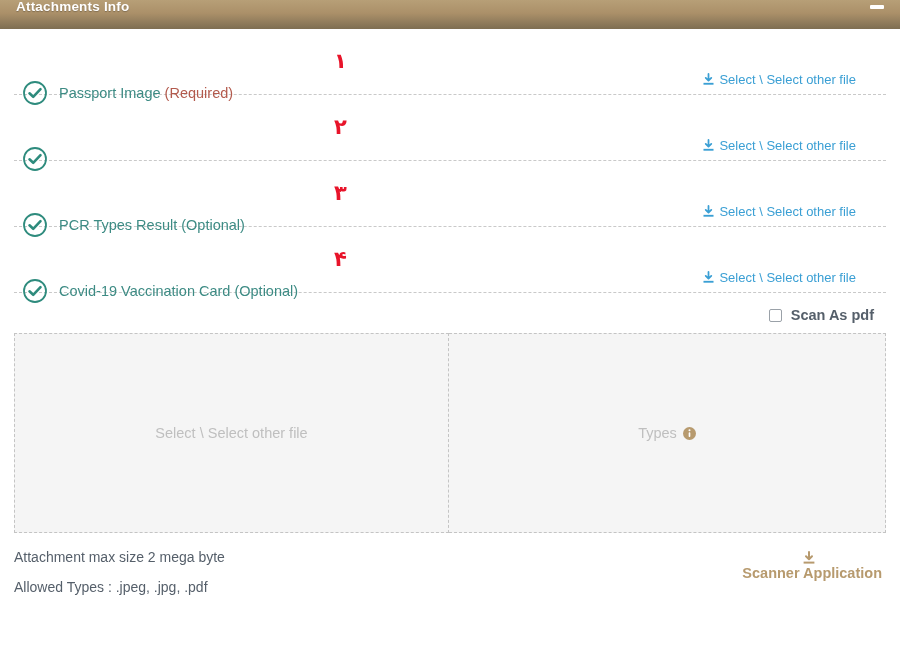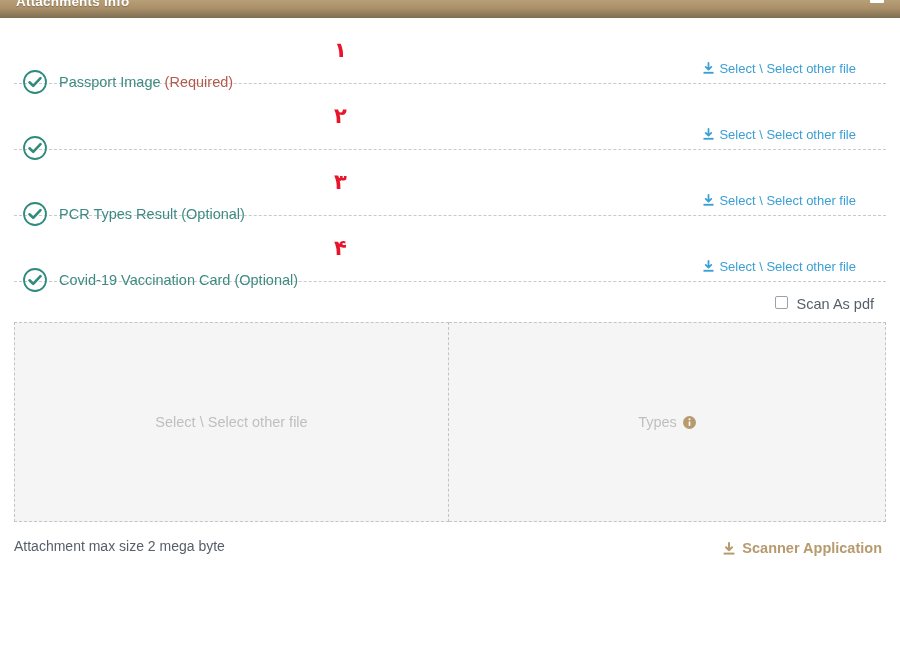--- a/index.html
+++ b/index.html
@@ -18,21 +18,21 @@
   .panel {
     width: 900px;
     height: 650px;
     background: #ffffff;
     position: relative;
     box-sizing: border-box;
   }
 
   
   .panel-header {
-    height: 18px;
+    height: 29px;
     background: linear-gradient(to bottom, #b79f77 0%, #ab9069 45%, #7e6e52 100%);
     display: flex;
     align-items: center;
     justify-content: space-between;
     padding: 0 14px 16px 16px;
     box-sizing: border-box;
   }
   .panel-title {
     color: #ffffff;
     font-size: 13.5px;
@@ -126,22 +126,24 @@
     width: 13px;
     height: 13px;
     margin-right: 4px;
     flex: 0 0 13px;
   }
   .dl-icon svg { display: block; }
 
   
   .scan-pdf-wrap {
     display: flex;
+    align-items: center;
     justify-content: flex-end;
     padding: 14px 26px 10px 16px;
+    font-weight: bold;
   }
   .scan-check {
     width: 13px;
     height: 13px;
     border: 1px solid #9aa1a8;
     border-radius: 2px;
     background: #fff;
     margin-right: 9px;
     cursor: pointer;
     box-sizing: border-box;
@@ -199,23 +201,24 @@
     margin-bottom: 14px;
   }
   .scanner-app {
     position: absolute;
     right: 18px;
     top: 18px;
     color: #b79a6e;
     font-size: 14.5px;
     font-weight: bold;
     display: flex;
-    align-items: flex-end;
+    align-items: center;
     cursor: pointer;
     white-space: nowrap;
+    flex-direction: column;
   }
   .scanner-icon {
     width: 14px;
     height: 14px;
     margin-right: 6px;
     flex: 0 0 14px;
   }
   .scanner-icon svg { display: block; }
 </style>
 </head>
@@ -346,20 +349,21 @@
             <circle cx="7" cy="3.6" r="1.1" fill="#ffffff"></circle>
             <rect x="6.1" y="5.6" width="1.8" height="5.1" rx="0.8" fill="#ffffff"></rect>
           </svg>
         </span>
       </span>
     </div>
   </div>
 
   <div class="footer">
     <div class="footer-note">Attachment max size 2 mega byte</div>
+    <div class="footer-note">Allowed Types : .jpeg, .jpg, .pdf</div>
     <span class="scanner-app">
       <span class="scanner-icon">
         <svg viewBox="0 0 14 14" width="14" height="14">
           <path d="M7 1 L7 7 M4 5.2 L7 8.2 L10 5.2" fill="none" stroke="#b79a6e" stroke-width="2" stroke-linecap="round" stroke-linejoin="round"></path>
           <path d="M1.6 10.6 L12.4 10.6 L12.4 12.6 L1.6 12.6 Z" fill="#b79a6e"></path>
         </svg>
       </span>
       <span>Scanner Application</span>
     </span>
   </div>

